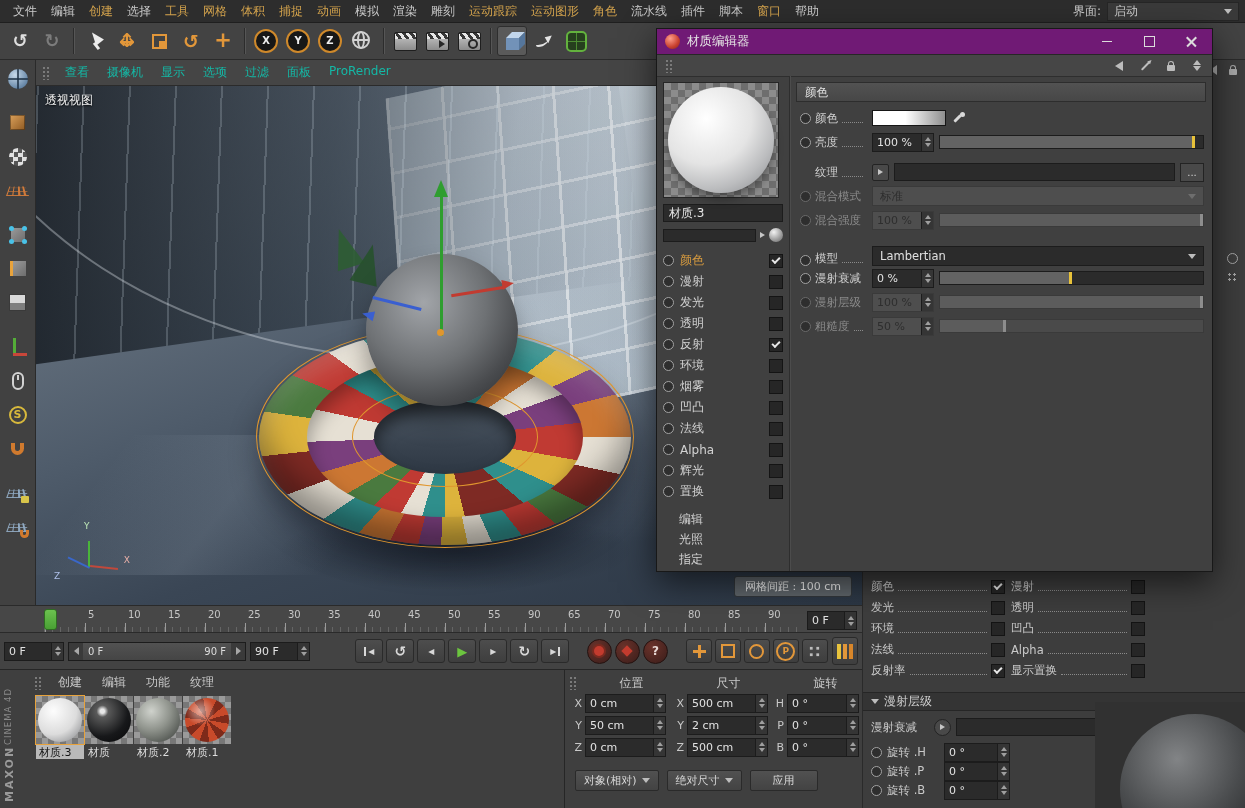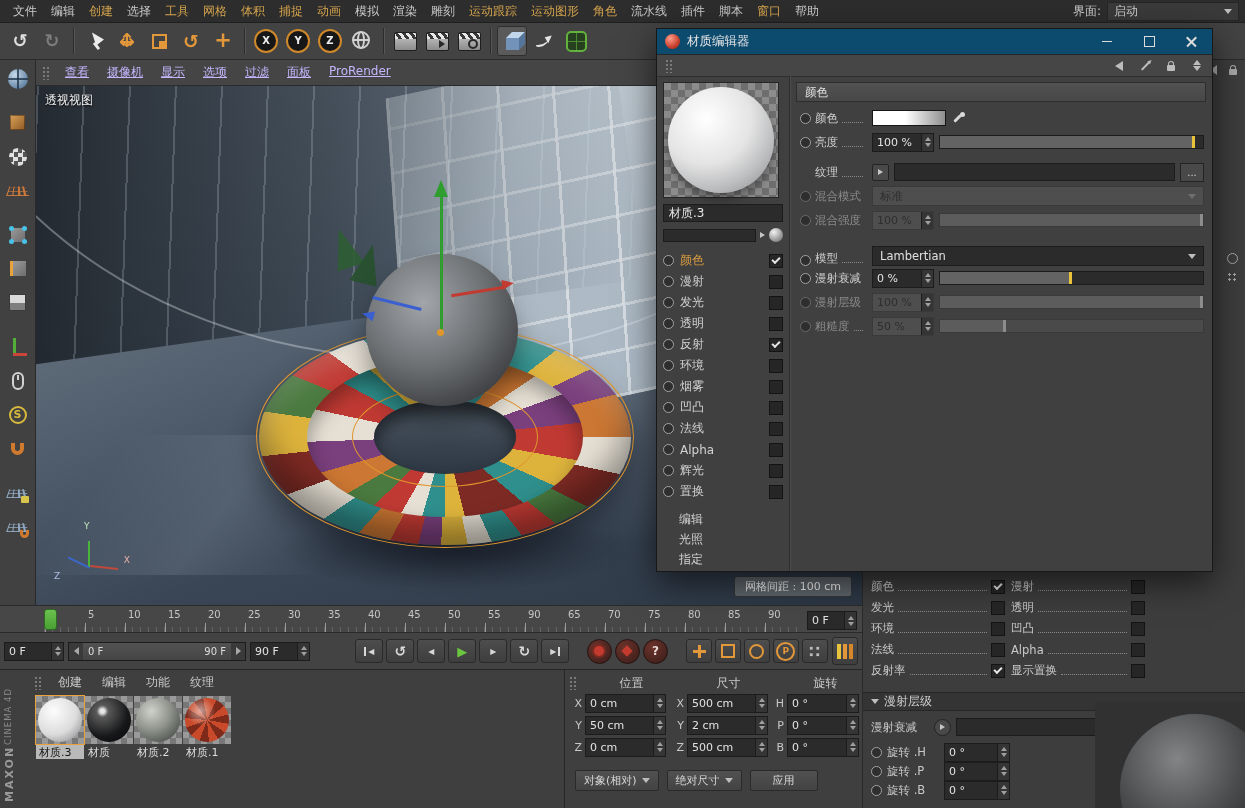--- a/index.html
+++ b/index.html
@@ -87,21 +87,21 @@
   .s-snap .glyph{width:18px;height:18px;border-radius:50%;border:2px solid #d8b93c;color:#d8b93c;font-size:11px;font-weight:bold;box-sizing:border-box;}
   .s-magnet .glyph{width:13px;height:12px;border:4px solid #d07a2e;border-top:none;border-radius:0 0 9px 9px;box-sizing:border-box;}
   .s-lockplane{position:relative;}
   .s-lockplane .glyph{width:19px;height:12px;background:repeating-linear-gradient(90deg,#8fa8c0 0 1.5px,transparent 1.5px 5px),repeating-linear-gradient(0deg,#8fa8c0 0 1.5px,transparent 1.5px 5px);transform:perspective(26px) rotateX(45deg);}
   .s-lockplane::after{content:"";position:absolute;right:5px;bottom:5px;width:8px;height:7px;background:#d8c44a;border-radius:1px;}
   .s-planemagnet{position:relative;}
   .s-planemagnet .glyph{width:19px;height:12px;background:repeating-linear-gradient(90deg,#8fa8c0 0 1.5px,transparent 1.5px 5px),repeating-linear-gradient(0deg,#8fa8c0 0 1.5px,transparent 1.5px 5px);transform:perspective(26px) rotateX(45deg);}
   .s-planemagnet::after{content:"";position:absolute;right:5px;bottom:4px;width:9px;height:8px;border:3px solid #d07a2e;border-top:none;border-radius:0 0 7px 7px;box-sizing:border-box;}
   
   .vmenu{position:absolute;left:36px;top:60px;width:826px;height:26px;background:#454545;border-bottom:1px solid #2b2b2b;display:flex;align-items:center;padding:0 6px;box-sizing:border-box;}
-  .vm-item{padding:0 9px;color:#c4b5fd;white-space:nowrap;text-decoration:underline;}
+  .vm-item{padding:0 9px;color:#14b8a6;white-space:nowrap;}
   .scene{position:absolute;left:36px;top:86px;width:826px;height:519px;overflow:hidden;background:linear-gradient(160deg,#7b8694 0%,#66727f 25%,#4e5b6a 48%,#3a4655 68%,#2c3745 100%);}
   .win-grid{position:absolute;right:-50px;top:-40px;width:520px;height:340px;transform:rotate(-12deg) skewX(-8deg);opacity:.85;
     background:repeating-linear-gradient(90deg,rgba(246,249,251,.9) 0 3px,rgba(200,210,220,.28) 3px 56px),repeating-linear-gradient(0deg,rgba(246,249,251,.9) 0 3px,rgba(190,205,215,.3) 3px 44px),linear-gradient(180deg,#d5dce2,#a8b6c2);}
   .roof{position:absolute;left:-70px;top:-90px;width:660px;height:330px;transform:rotate(-8deg);
     background:repeating-linear-gradient(100deg,rgba(205,218,228,.22) 0 2px,transparent 2px 46px),linear-gradient(105deg,rgba(13,17,22,.9),rgba(35,45,55,.55) 55%,rgba(60,75,90,.18) 80%,transparent);}
   .dome{position:absolute;left:-120px;top:-530px;width:1010px;height:800px;border-radius:50%;border:2px solid rgba(236,241,246,.35);}
   .glow{position:absolute;right:30px;top:160px;width:430px;height:310px;background:radial-gradient(ellipse at center,rgba(205,220,235,.22),transparent 65%);}
   .streak{position:absolute;left:40px;bottom:30px;width:300px;height:140px;transform:skewX(-38deg);background:linear-gradient(90deg,transparent,rgba(212,226,240,.12),transparent);}
   .objshadow{position:absolute;left:240px;top:425px;width:360px;height:80px;border-radius:50%;background:radial-gradient(ellipse,rgba(8,12,18,.38),transparent 70%);}
   .torus{position:absolute;left:223px;top:243px;width:372px;height:216px;border-radius:50%;
@@ -222,21 +222,21 @@
   .texfield{flex:1;height:16px;background:#2b2b2b;border:1px solid #1c1c1c;}
   .dotsbtn{width:22px;height:17px;background:#494949;border:1px solid #232323;display:flex;align-items:center;justify-content:center;font-size:10px;color:#d2d2d2;flex:none;}
   .rots{position:absolute;left:8px;top:683px;display:flex;flex-direction:column;gap:1px;}
   .rotrow{display:flex;align-items:center;gap:5px;height:18px;}
   .rotrow .lb{width:52px;font-size:11.5px;color:#c9c9c9;}
   .rotrow .spin{width:64px;}
   .rp-prevbox{position:absolute;right:0;bottom:0;width:150px;height:106px;background:#313131;overflow:hidden;}
   .rp-sphere{position:absolute;left:25px;top:12px;width:150px;height:150px;border-radius:50%;background:radial-gradient(circle at 38% 30%,#828486,#4a4c4e 45%,#2a2b2d 75%,#141516);}
   
   .medit{position:absolute;left:656px;top:28px;width:557px;height:544px;background:#404040;border:1px solid #181818;box-shadow:0 10px 32px rgba(0,0,0,.6);z-index:50;box-sizing:border-box;}
-  .me-title{height:25px;background:#0c4a6e;border-bottom:1px solid #272727;display:flex;align-items:center;padding-left:8px;}
+  .me-title{height:25px;background:#701a75;border-bottom:1px solid #272727;display:flex;align-items:center;padding-left:8px;}
   .me-icon{width:15px;height:15px;border-radius:50%;background:radial-gradient(circle at 35% 30%,#ff9d8a,#c8402e 60%,#7e2417);margin-right:7px;flex:none;}
   .me-title .t{font-size:12.5px;color:#e4e4e4;flex:1;}
   .wbtn{width:42px;height:25px;display:flex;align-items:center;justify-content:center;position:relative;}
   .wb-min::before{content:"";width:10px;height:1px;background:#dcdcdc;}
   .wb-max::before{content:"";width:9px;height:9px;border:1px solid #dcdcdc;}
   .wb-close::before,.wb-close::after{content:"";position:absolute;width:13px;height:1.5px;background:#dcdcdc;}
   .wb-close::before{transform:rotate(45deg);}
   .wb-close::after{transform:rotate(-45deg);}
   .me-tools{height:21px;background:#464646;border-bottom:1px solid #2e2e2e;display:flex;align-items:center;padding:0 8px;}
   .mt-right{margin-left:auto;display:flex;gap:12px;align-items:center;}

